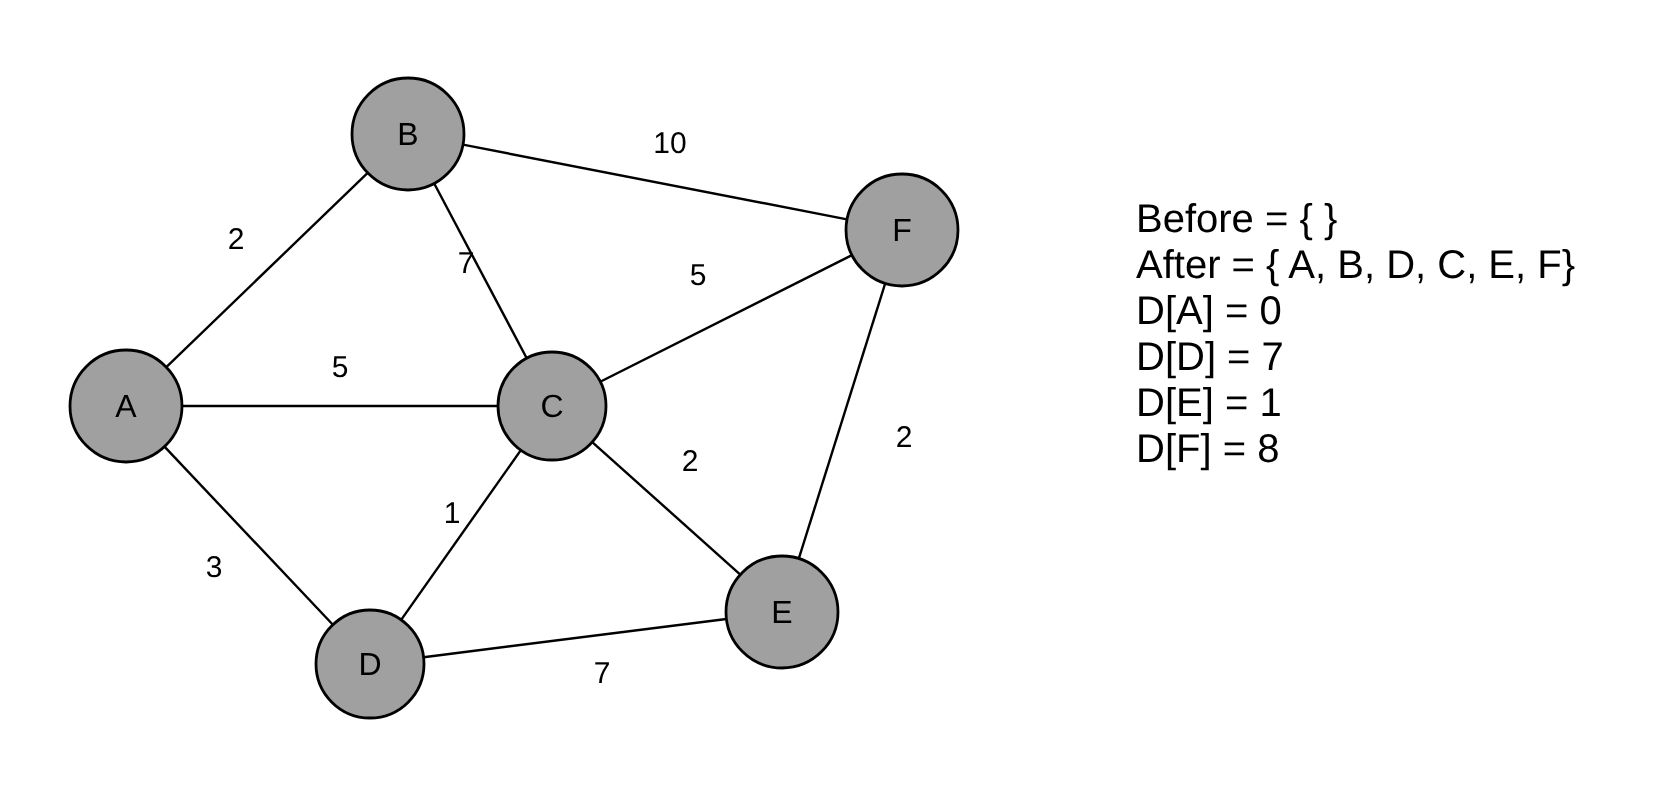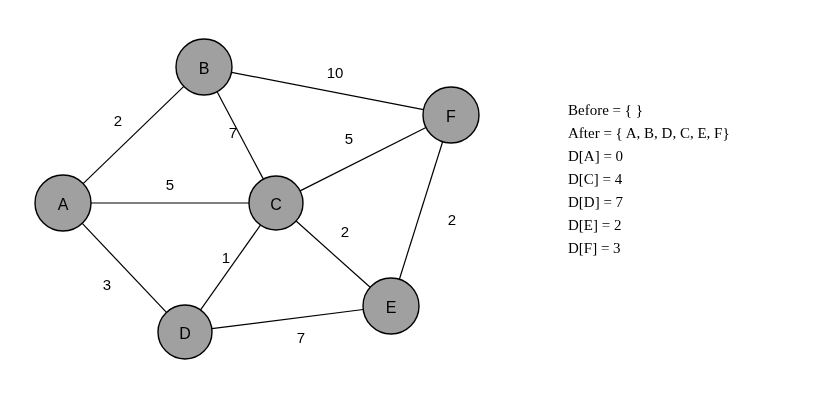--- a/index.html
+++ b/index.html
@@ -52,22 +52,22 @@
     text-anchor: middle;
     dominant-baseline: central;
   }
   #info-panel {
     position: absolute;
     left: 568px;
     top: 99px;
     width: 250px;
   }
   .info-line {
-    font-family: Liberation Serif, serif;
-    font-size: 15px;
+    font-family: Liberation Sans, sans-serif;
+    font-size: 20px;
     line-height: 23px;
     color: #000000;
     white-space: pre;
   }
 </style>
 </head>
 <body>
 
 <div id="root">
 
@@ -121,19 +121,18 @@
           <circle cx="451" cy="115" r="28" class="node-circle" fill="#a0a0a0" stroke="#000000"></circle>
           <text x="451" y="116" class="node-label" fill="#000000">F</text>
         </g>
       </g>
   </svg>
 
   <div id="info-panel">
     <div class="info-line">Before = { }</div>
     <div class="info-line">After = { A, B, D, C, E, F}</div>
     <div class="info-line">D[A] = 0</div>
-    <div class="info-line">D[C] = 4</div>
     <div class="info-line">D[D] = 7</div>
-    <div class="info-line">D[E] = 2</div>
-    <div class="info-line">D[F] = 3</div>
+    <div class="info-line">D[E] = 1</div>
+    <div class="info-line">D[F] = 8</div>
   </div>
 
 </div>
 
 </body></html>

